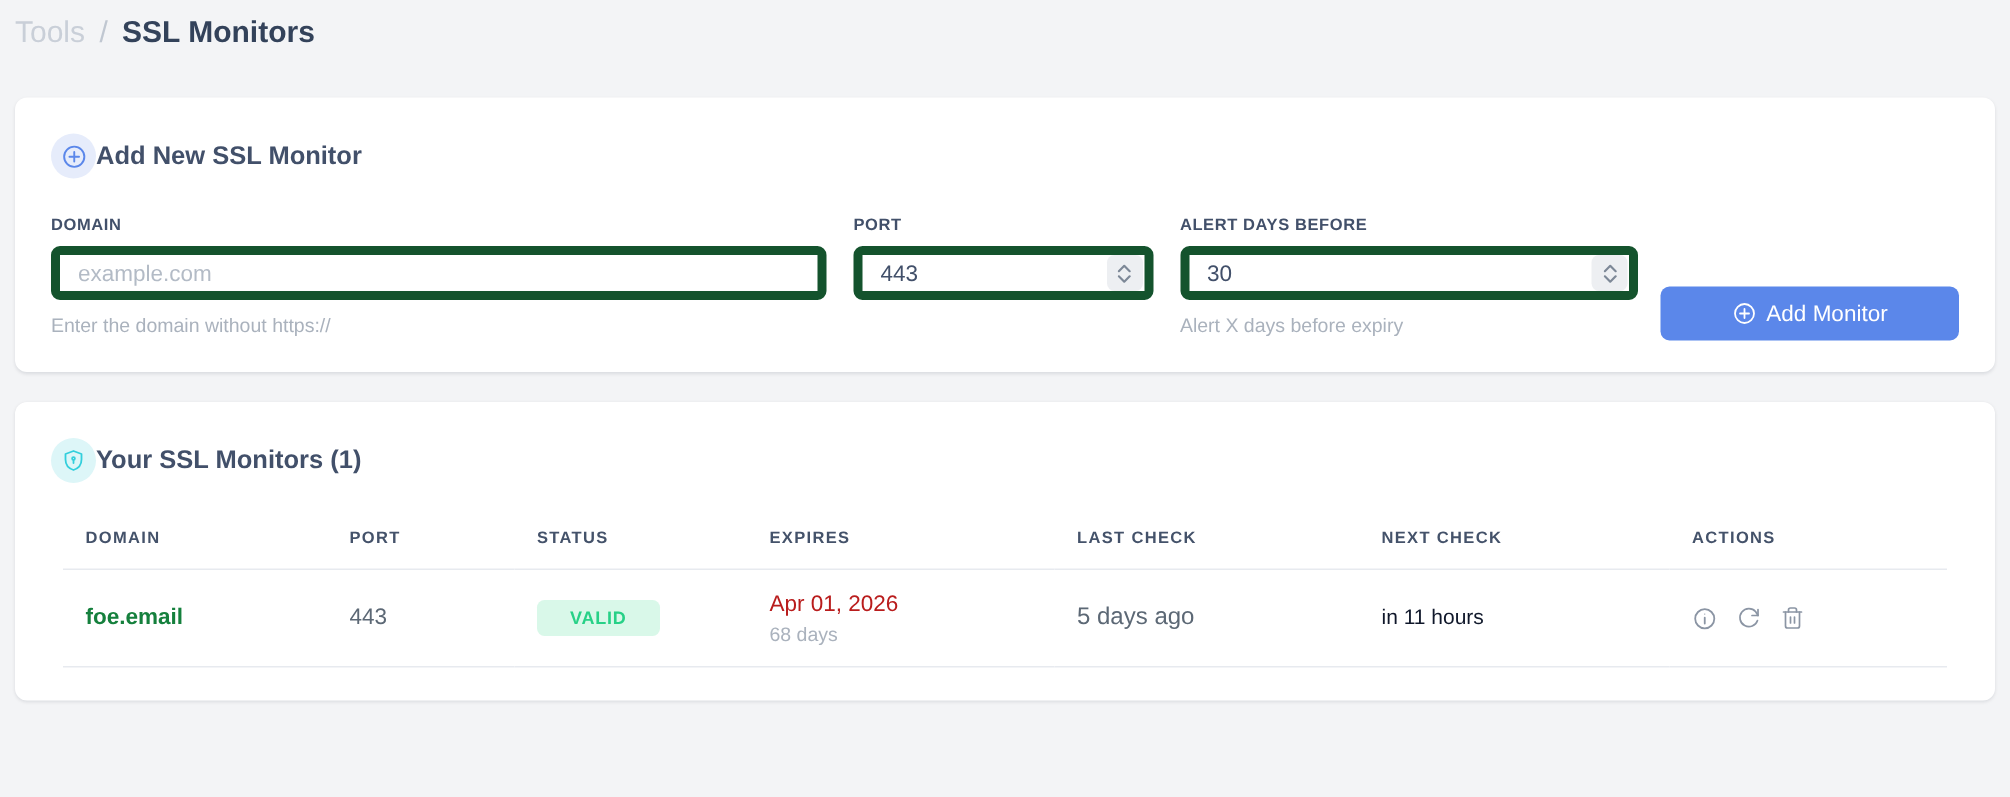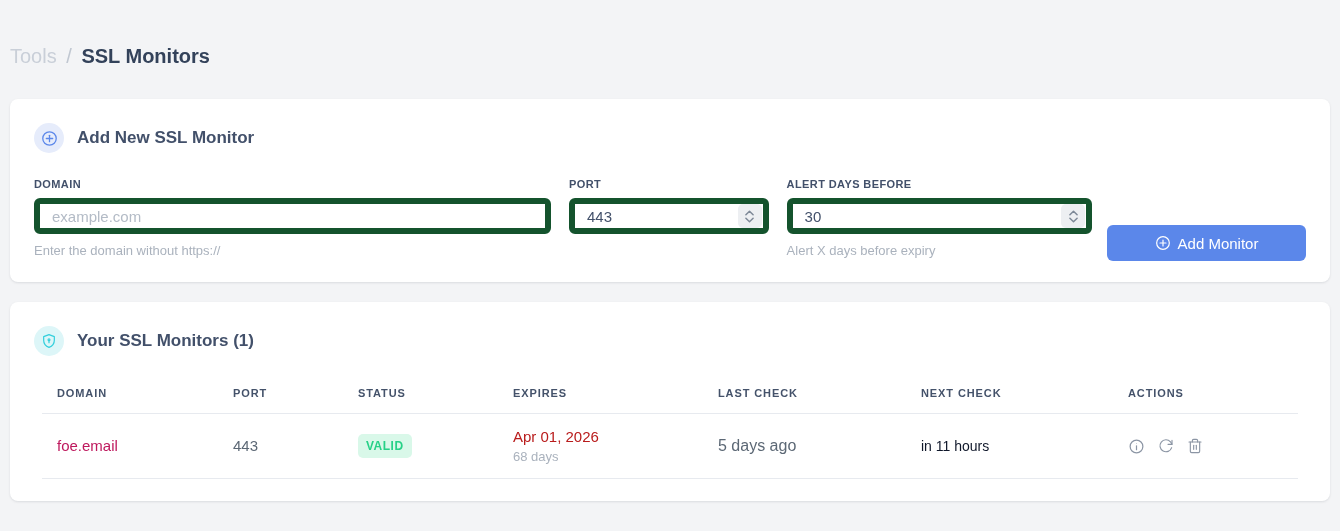--- a/index.html
+++ b/index.html
@@ -5,37 +5,37 @@
   * { margin: 0; padding: 0; box-sizing: border-box; }
   html, body {
     width: 1340px; height: 531px;
     background: #f3f4f6;
     font-family: "Liberation Sans", sans-serif;
     overflow: hidden;
   }
   .page { padding: 8px 10px 0 10px; }
 
   
-  .breadcrumb { font-size: 20px; line-height: 28px; margin-top: 34px; }
+  .breadcrumb { font-size: 20px; line-height: 28px; }
   .breadcrumb .crumb-muted { color: #c9cfd8; font-weight: 400; }
   .breadcrumb .crumb-sep { color: #c0c7d1; font-weight: 400; padding: 0 4px; }
   .breadcrumb .crumb-current { color: #33425a; font-weight: 700; }
   .subtitle { margin-top: 23px; font-size: 15px; color: #b9c0ca; }
 
   
   .card {
     background: #ffffff;
     border-radius: 8px;
     box-shadow: 0 1px 2px rgba(16,24,40,.04), 0 1px 3px rgba(16,24,40,.07);
     padding: 24px;
   }
   .card-add { margin-top: 29px; }
   .card-list { margin-top: 20px; padding-bottom: 22px; }
 
-  .card-header { display: flex; align-items: center; gap: 13px; }
+  .card-header { display: flex; align-items: center; }
   .icon-badge {
     width: 30px; height: 30px; border-radius: 50%;
     display: flex; align-items: center; justify-content: center;
     flex: 0 0 auto;
   }
   .icon-badge.blue { background: #e6ecfb; color: #5b87ea; }
   .icon-badge.cyan { background: #ddf6f8; color: #33cfdc; }
   .card-title { font-size: 17px; font-weight: 600; color: #42506a; }
 
   
@@ -91,24 +91,24 @@
     padding: 14px 15px;
     border-bottom: 1px solid #e7eaef;
     vertical-align: middle;
     height: 62px;
   }
   .col-domain { width: 176px; } .col-port { width: 125px; }
   .col-status { width: 155px; } .col-expires { width: 205px; }
   .col-last { width: 203px; } .col-next { width: 207px; margin-top: 32px; }
   .col-actions { width: auto; }
 
-  .cell-domain { font-size: 15px; font-weight: 400; color: #be185d; }
+  .cell-domain { font-size: 15px; font-weight: 700; color: #15803d; }
   .cell-port { font-size: 15px; color: #5c6875; }
   .badge-valid {
-    display: inline-block; padding: 5px 8px;
+    display: inline-block; padding: 5px 22px;
     background: #d9f8e9; color: #27d187;
     font-size: 12px; font-weight: 700; letter-spacing: .5px;
     border-radius: 5px; text-transform: uppercase;
   }
   .cell-expires-date { font-size: 15px; color: #b91c1c; }
   .cell-expires-days { font-size: 13px; color: #aab2bd; margin-top: 4px; }
   .cell-last { font-size: 16px; color: #5c6875; }
   .cell-next { font-size: 14px; color: #0f172a; }
   .actions { display: flex; align-items: center; gap: 13px; }
   .icon-btn {

